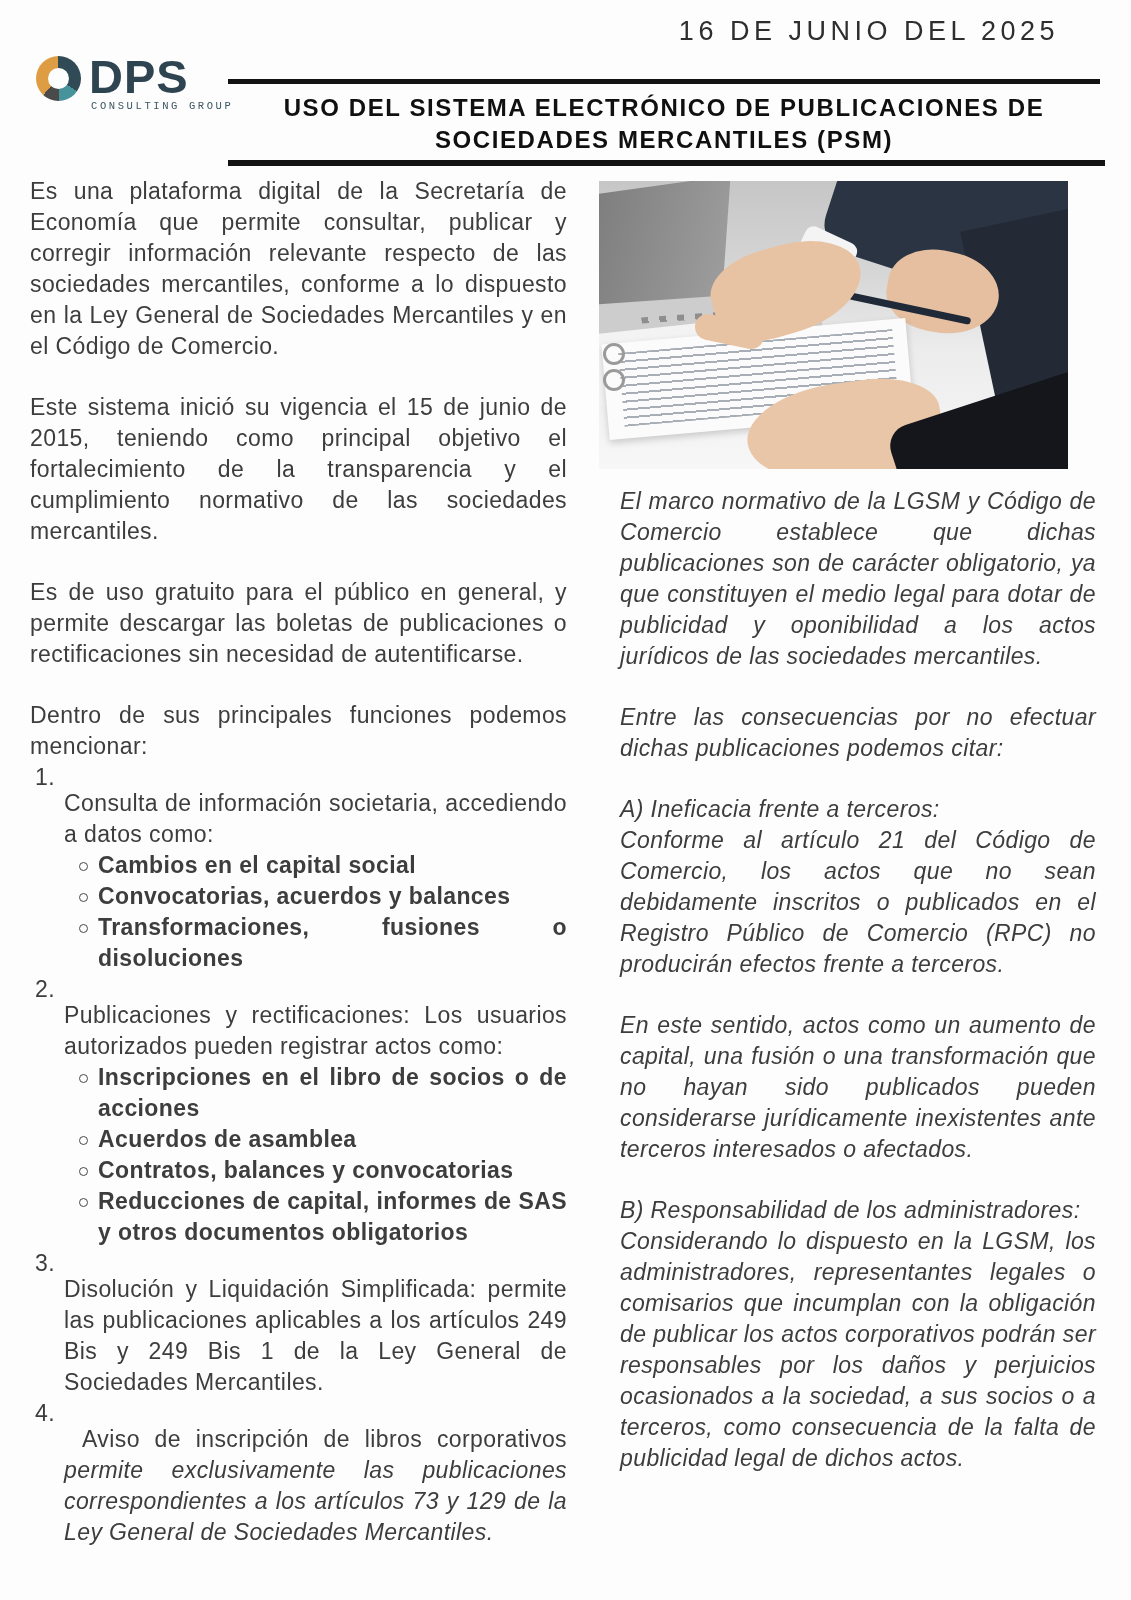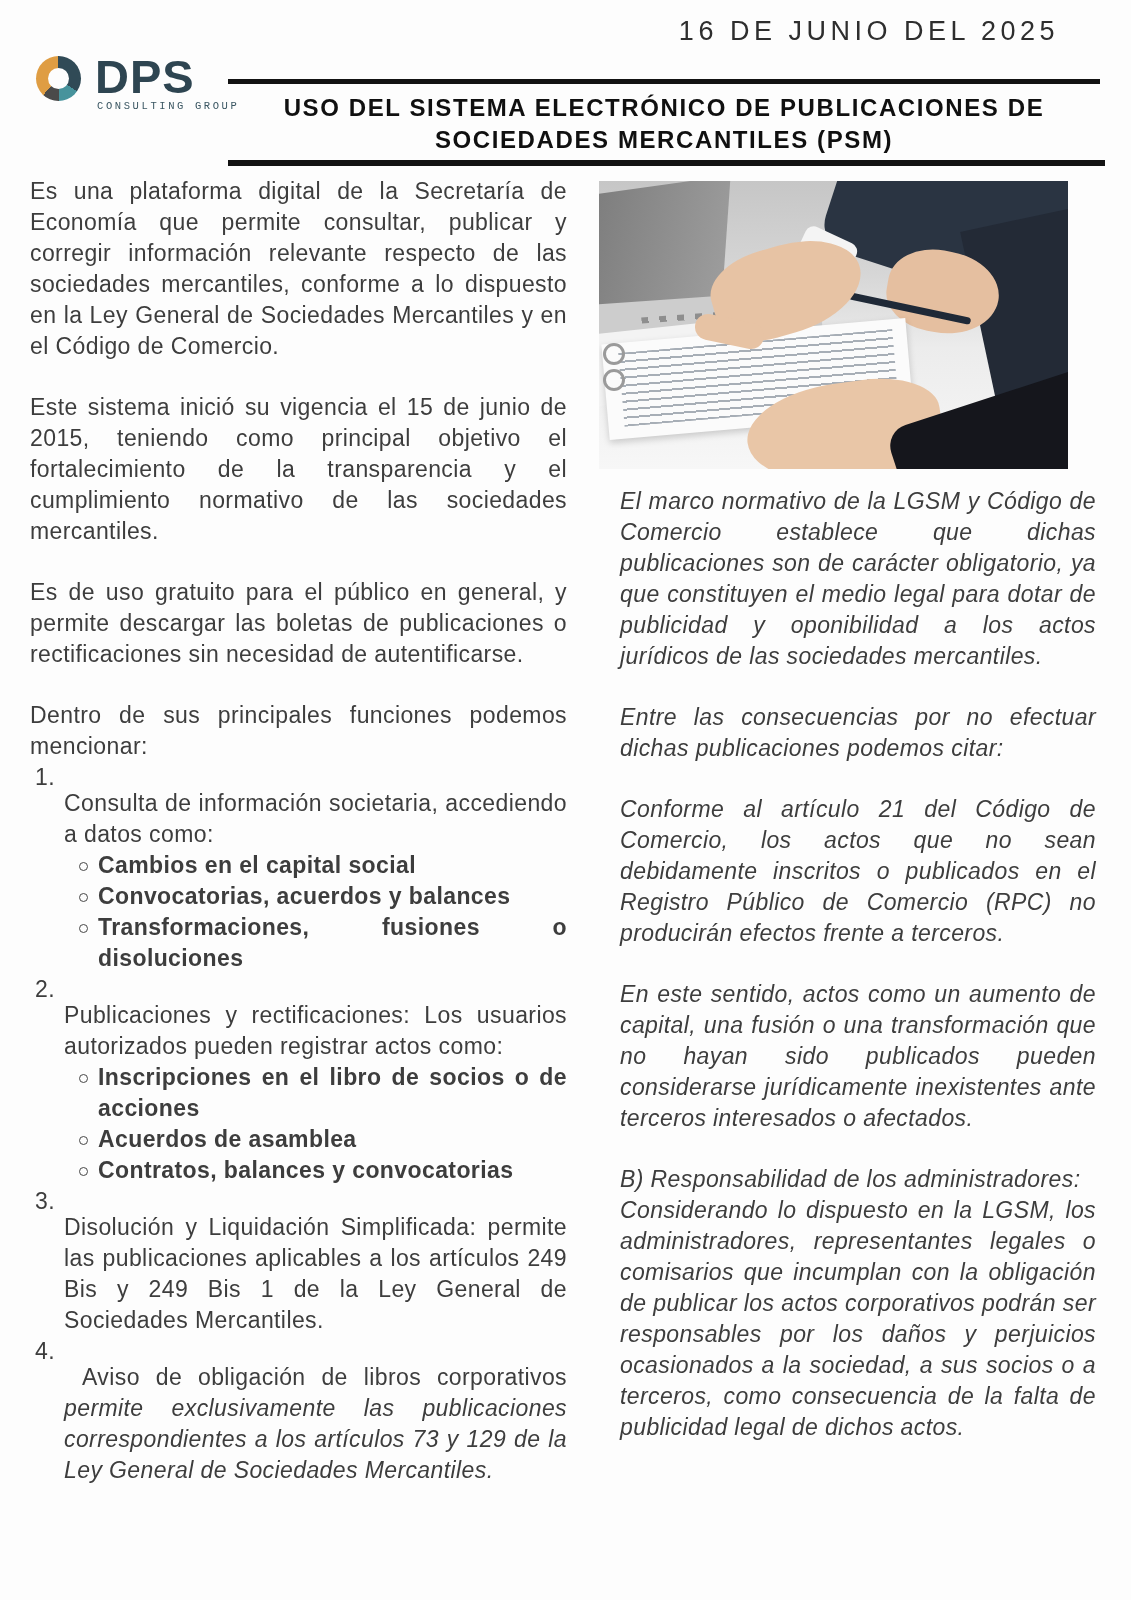--- a/index.html
+++ b/index.html
@@ -19,21 +19,21 @@
     width:45px;height:45px;border-radius:50%;position:relative;flex:0 0 45px;
     background:conic-gradient(from 0deg,
       #304a56 0deg 125deg,
       #47939c 125deg 180deg,
       #4a4a4a 180deg 223deg,
       #df9d43 223deg 360deg);
   }
   .logo-ring::after{
     content:"";position:absolute;inset:12px;background:#fdfdfd;border-radius:50%;
   }
-  .logo-textwrap{margin-left:14px;display:flex;flex-direction:column;}
+  .logo-textwrap{margin-left:8px;display:flex;flex-direction:column;}
   .logo-text{
     font-size:47px;font-weight:700;color:#2e4551;line-height:41px;letter-spacing:1px;
   }
   .logo-subtext{
     font-family:Liberation Mono, monospace;
     font-size:10.5px;letter-spacing:2.6px;color:#3a5662;margin-top:3px;margin-left:2px;
     white-space:nowrap;
   }
   .rule{position:absolute;background:#131313;}
   .rule-top{left:228px;top:79px;width:872px;height:5px;}
@@ -176,38 +176,43 @@
         <p class="stext">Inscripciones en el libro de socios o de acciones</p>
       </div>
       <div class="sub">
         <span class="dot"></span>
         <p class="stext">Acuerdos de asamblea</p>
       </div>
       <div class="sub">
         <span class="dot"></span>
         <p class="stext">Contratos, balances y convocatorias</p>
       </div>
+      <div class="sub">
+        <span class="dot"></span>
+        <p class="stext">Reducciones de capital, informes de SAS y otros documentos obligatorios</p>
+      </div>
     </div>
   </div>
 
   <div class="item">
     <span class="num">3.</span>
     <div class="body">
       <p class="itext">Disolución y Liquidación Simplificada: permite las publicaciones aplicables a los artículos 249 Bis y 249 Bis 1 de la Ley General de Sociedades Mercantiles.</p>
     </div>
   </div>
 
   <div class="item">
     <span class="num">4.</span>
     <div class="body">
-      <p class="itext indented"><span>Aviso de obligación de libros corporativos </span><span class="italic">permite exclusivamente las publicaciones correspondientes a los artículos 73 y 129 de la Ley General de Sociedades Mercantiles.</span></p>
+      <p class="itext indented"><span>Aviso de inscripción de libros corporativos </span><span class="italic">permite exclusivamente las publicaciones correspondientes a los artículos 73 y 129 de la Ley General de Sociedades Mercantiles.</span></p>
     </div>
   </div>
 </div>
 
 <div class="col-right">
   <p class="para">El marco normativo de la LGSM y Código de Comercio establece que dichas publicaciones son de carácter obligatorio, ya que constituyen el medio legal para dotar de publicidad y oponibilidad a los actos jurídicos de las sociedades mercantiles.</p>
   <p class="para">Entre las consecuencias por no efectuar dichas publicaciones podemos citar:</p>
+  <p class="head">A) Ineficacia frente a terceros:</p>
   <p class="para">Conforme al artículo 21 del Código de Comercio, los actos que no sean debidamente inscritos o publicados en el Registro Público de Comercio (RPC) no producirán efectos frente a terceros.</p>
   <p class="para">En este sentido, actos como un aumento de capital, una fusión o una transformación que no hayan sido publicados pueden considerarse jurídicamente inexistentes ante terceros interesados o afectados.</p>
   <p class="head">B) Responsabilidad de los administradores:</p>
   <p class="para">Considerando lo dispuesto en la LGSM, los administradores, representantes legales o comisarios que incumplan con la obligación de publicar los actos corporativos podrán ser responsables por los daños y perjuicios ocasionados a la sociedad, a sus socios o a terceros, como consecuencia de la falta de publicidad legal de dichos actos.</p>
 </div>
 
 </body></html>

